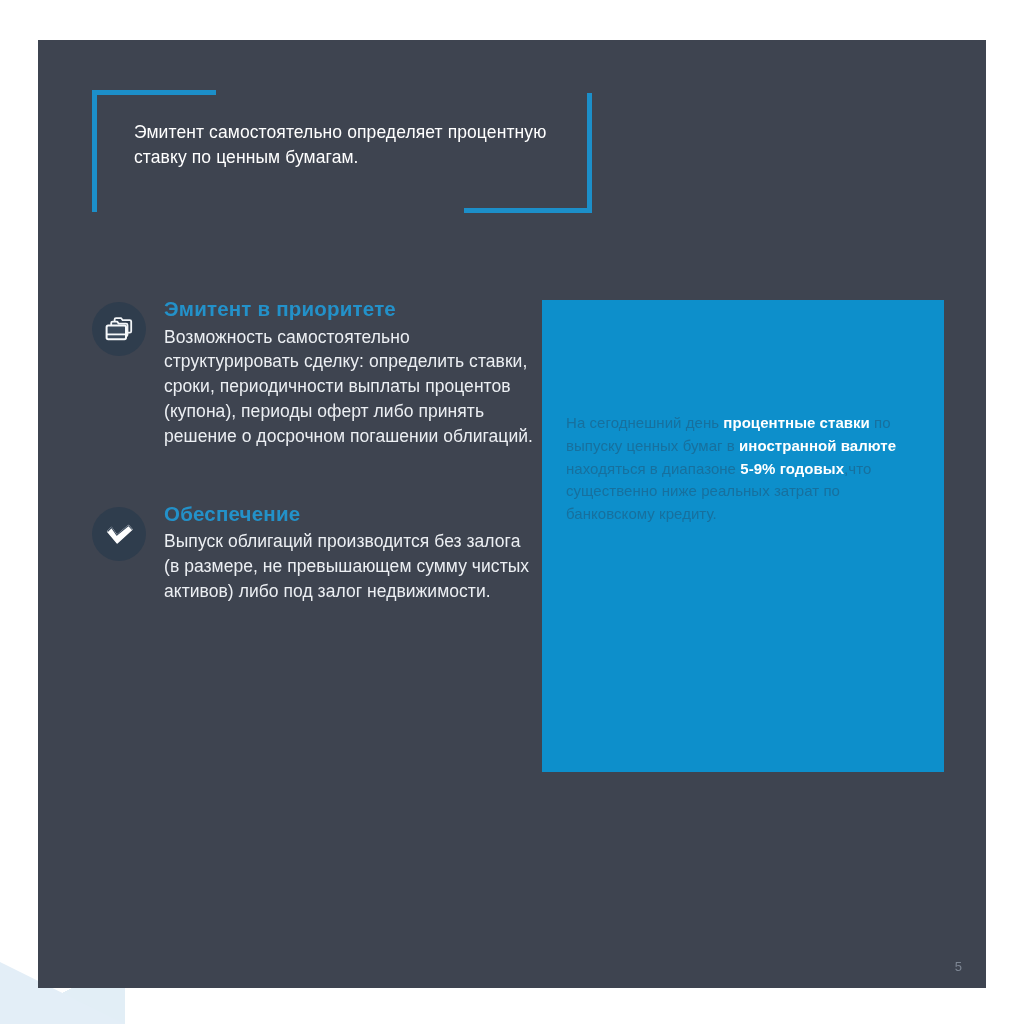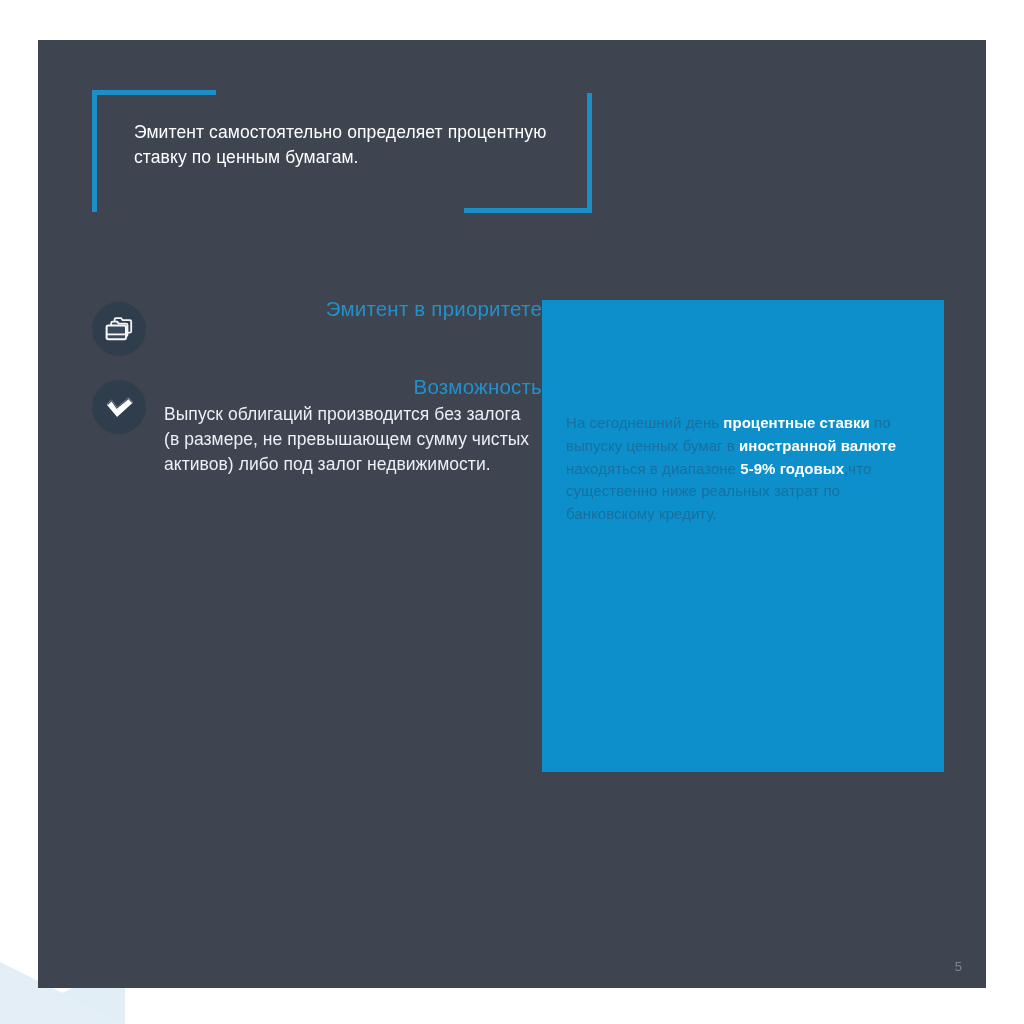--- a/index.html
+++ b/index.html
@@ -114,23 +114,22 @@
     display: flex;
     align-items: center;
     justify-content: center;
   }
   .feature-icon-wrap svg { display: block; }
   .feature-title {
     color: #2391c9;
     font-size: 20.5px;
     line-height: 1.25;
     margin: 0 0 3px 0;
-    font-weight: normal;
+    font-weight: bold;
     letter-spacing: 0.2px;
-    text-align: right;
   }
   .feature-body {
     color: #eceff3;
     font-size: 17.5px;
     line-height: 1.42;
     letter-spacing: 0.05px;
     white-space: pre-line;
   }
 
   
@@ -192,31 +191,32 @@
       <div class="feature">
         <span class="feature-icon-wrap">
           <svg width="30" height="26" viewBox="0 0 30 26" aria-hidden="true">
             <path d="M12 2.2h5.2l1.5 2h7.1c0.8 0 1.4 0.6 1.4 1.4v9.6c0 0.8-0.6 1.4-1.4 1.4H12c-0.8 0-1.4-0.6-1.4-1.4V3.6c0-0.8 0.6-1.4 1.4-1.4z" fill="none" stroke="#f2f5f8" stroke-width="1.8" stroke-linejoin="round"></path>
             <path d="M8.6 5.6h4.6l1.5 2h7.4c0.8 0 1.4 0.6 1.4 1.4v9.8c0 0.8-0.6 1.4-1.4 1.4H8.6c-0.8 0-1.4-0.6-1.4-1.4V7c0-0.8 0.6-1.4 1.4-1.4z" fill="#3a4a5c" stroke="#f2f5f8" stroke-width="1.8" stroke-linejoin="round"></path>
             <rect x="2.6" y="9.6" width="19.4" height="13.6" rx="1.6" fill="#3a4a5c" stroke="#f7fafc" stroke-width="2"></rect>
             <line x1="2.6" y1="18.4" x2="22" y2="18.4" stroke="#f7fafc" stroke-width="1.8"></line>
           </svg>
         </span>
         <div class="feature-title">Эмитент в приоритете</div>
+        <div class="feature-body">Возможность самостоятельно структурировать сделку: определить ставки, сроки, периодичности выплаты процентов (купона), периоды оферт либо принять решение о досрочном погашении облигаций.</div>
       </div>
 
       <div class="feature">
         <span class="feature-icon-wrap">
           <svg width="32" height="28" viewBox="0 0 32 28" aria-hidden="true">
             <path d="M4.5 11.5 L8.5 7.5 L13.8 15.2 L25.5 5.5 L29 9.5 L14.2 23 Z" fill="#ffffff" stroke="#ffffff" stroke-width="1.2" stroke-linejoin="round"></path>
             <path d="M4.5 11.5 L8.5 7.5 L13.8 15.2 L25.5 5.5" fill="none" stroke="#3a4a5c" stroke-width="1.1" stroke-linejoin="round"></path>
             <path d="M25.5 5.5 L29 9.5" fill="none" stroke="#3a4a5c" stroke-width="1.1"></path>
           </svg>
         </span>
-        <div class="feature-title">Возможность</div>
+        <div class="feature-title">Обеспечение</div>
         <div class="feature-body">Выпуск облигаций производится без залога
 (в размере, не превышающем сумму чистых активов) либо под залог недвижимости.</div>
       </div>
 
     </div>
 
     <div class="info-panel">
       <div class="info-panel-inner">
         <p class="info-para"><span>На сегоднешний день </span><b>процентные ставки</b><span> по выпуску ценных бумаг в </span><b>иностранной валюте</b><span> находяться в диапазоне </span><b>5-9% годовых</b><span>,что существенно ниже реальных затрат по банковскому кредиту.</span></p>
       </div>

